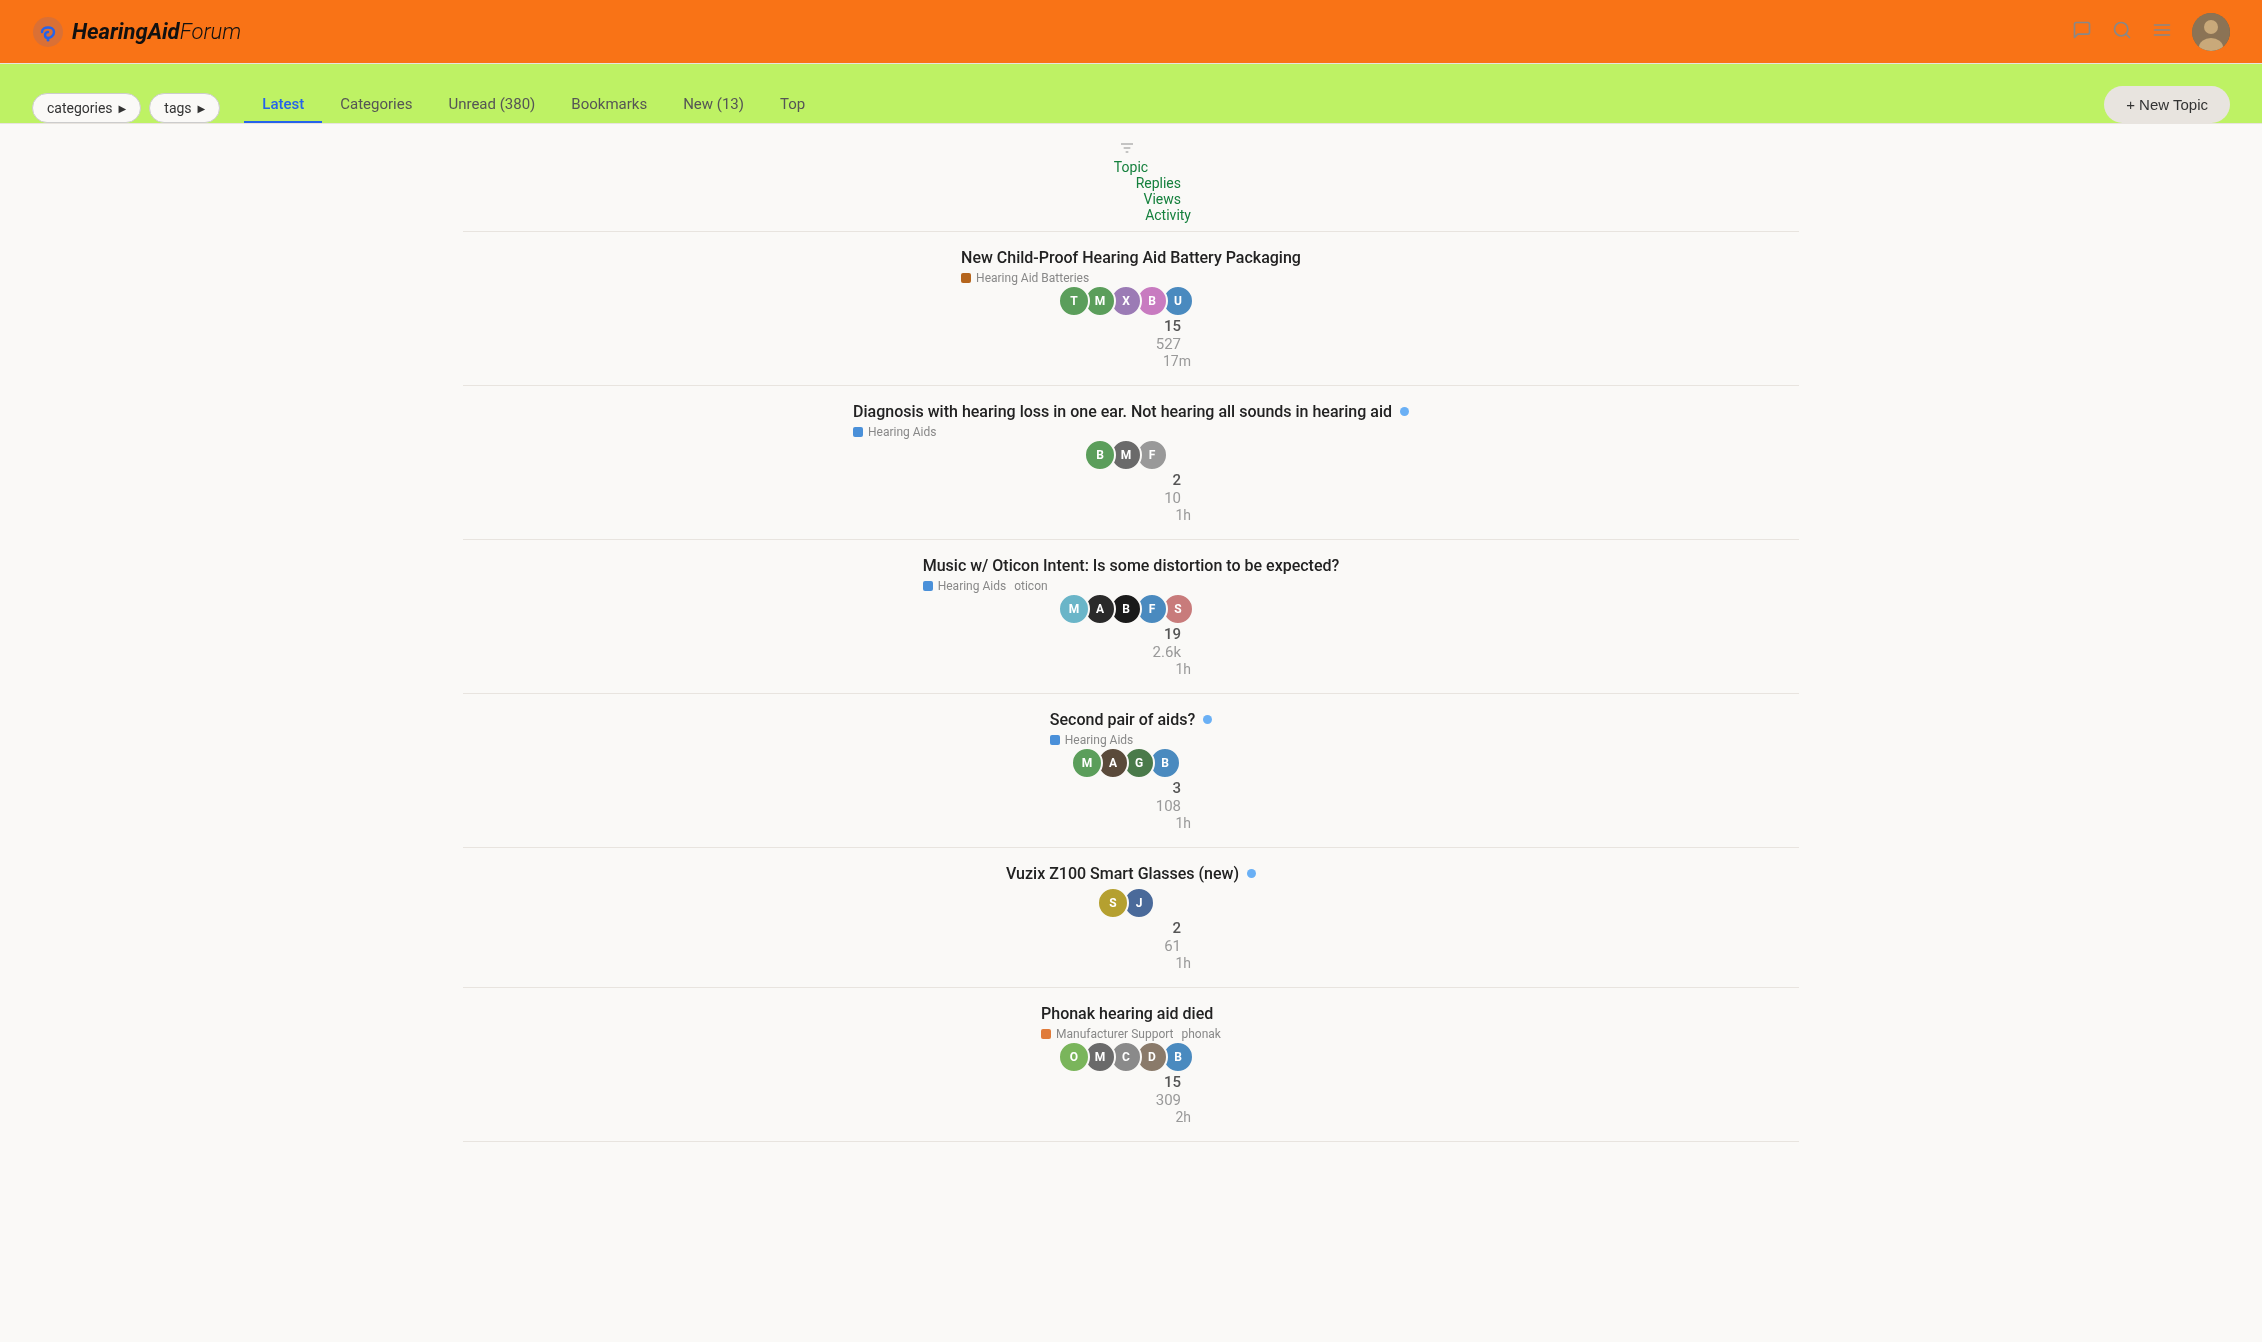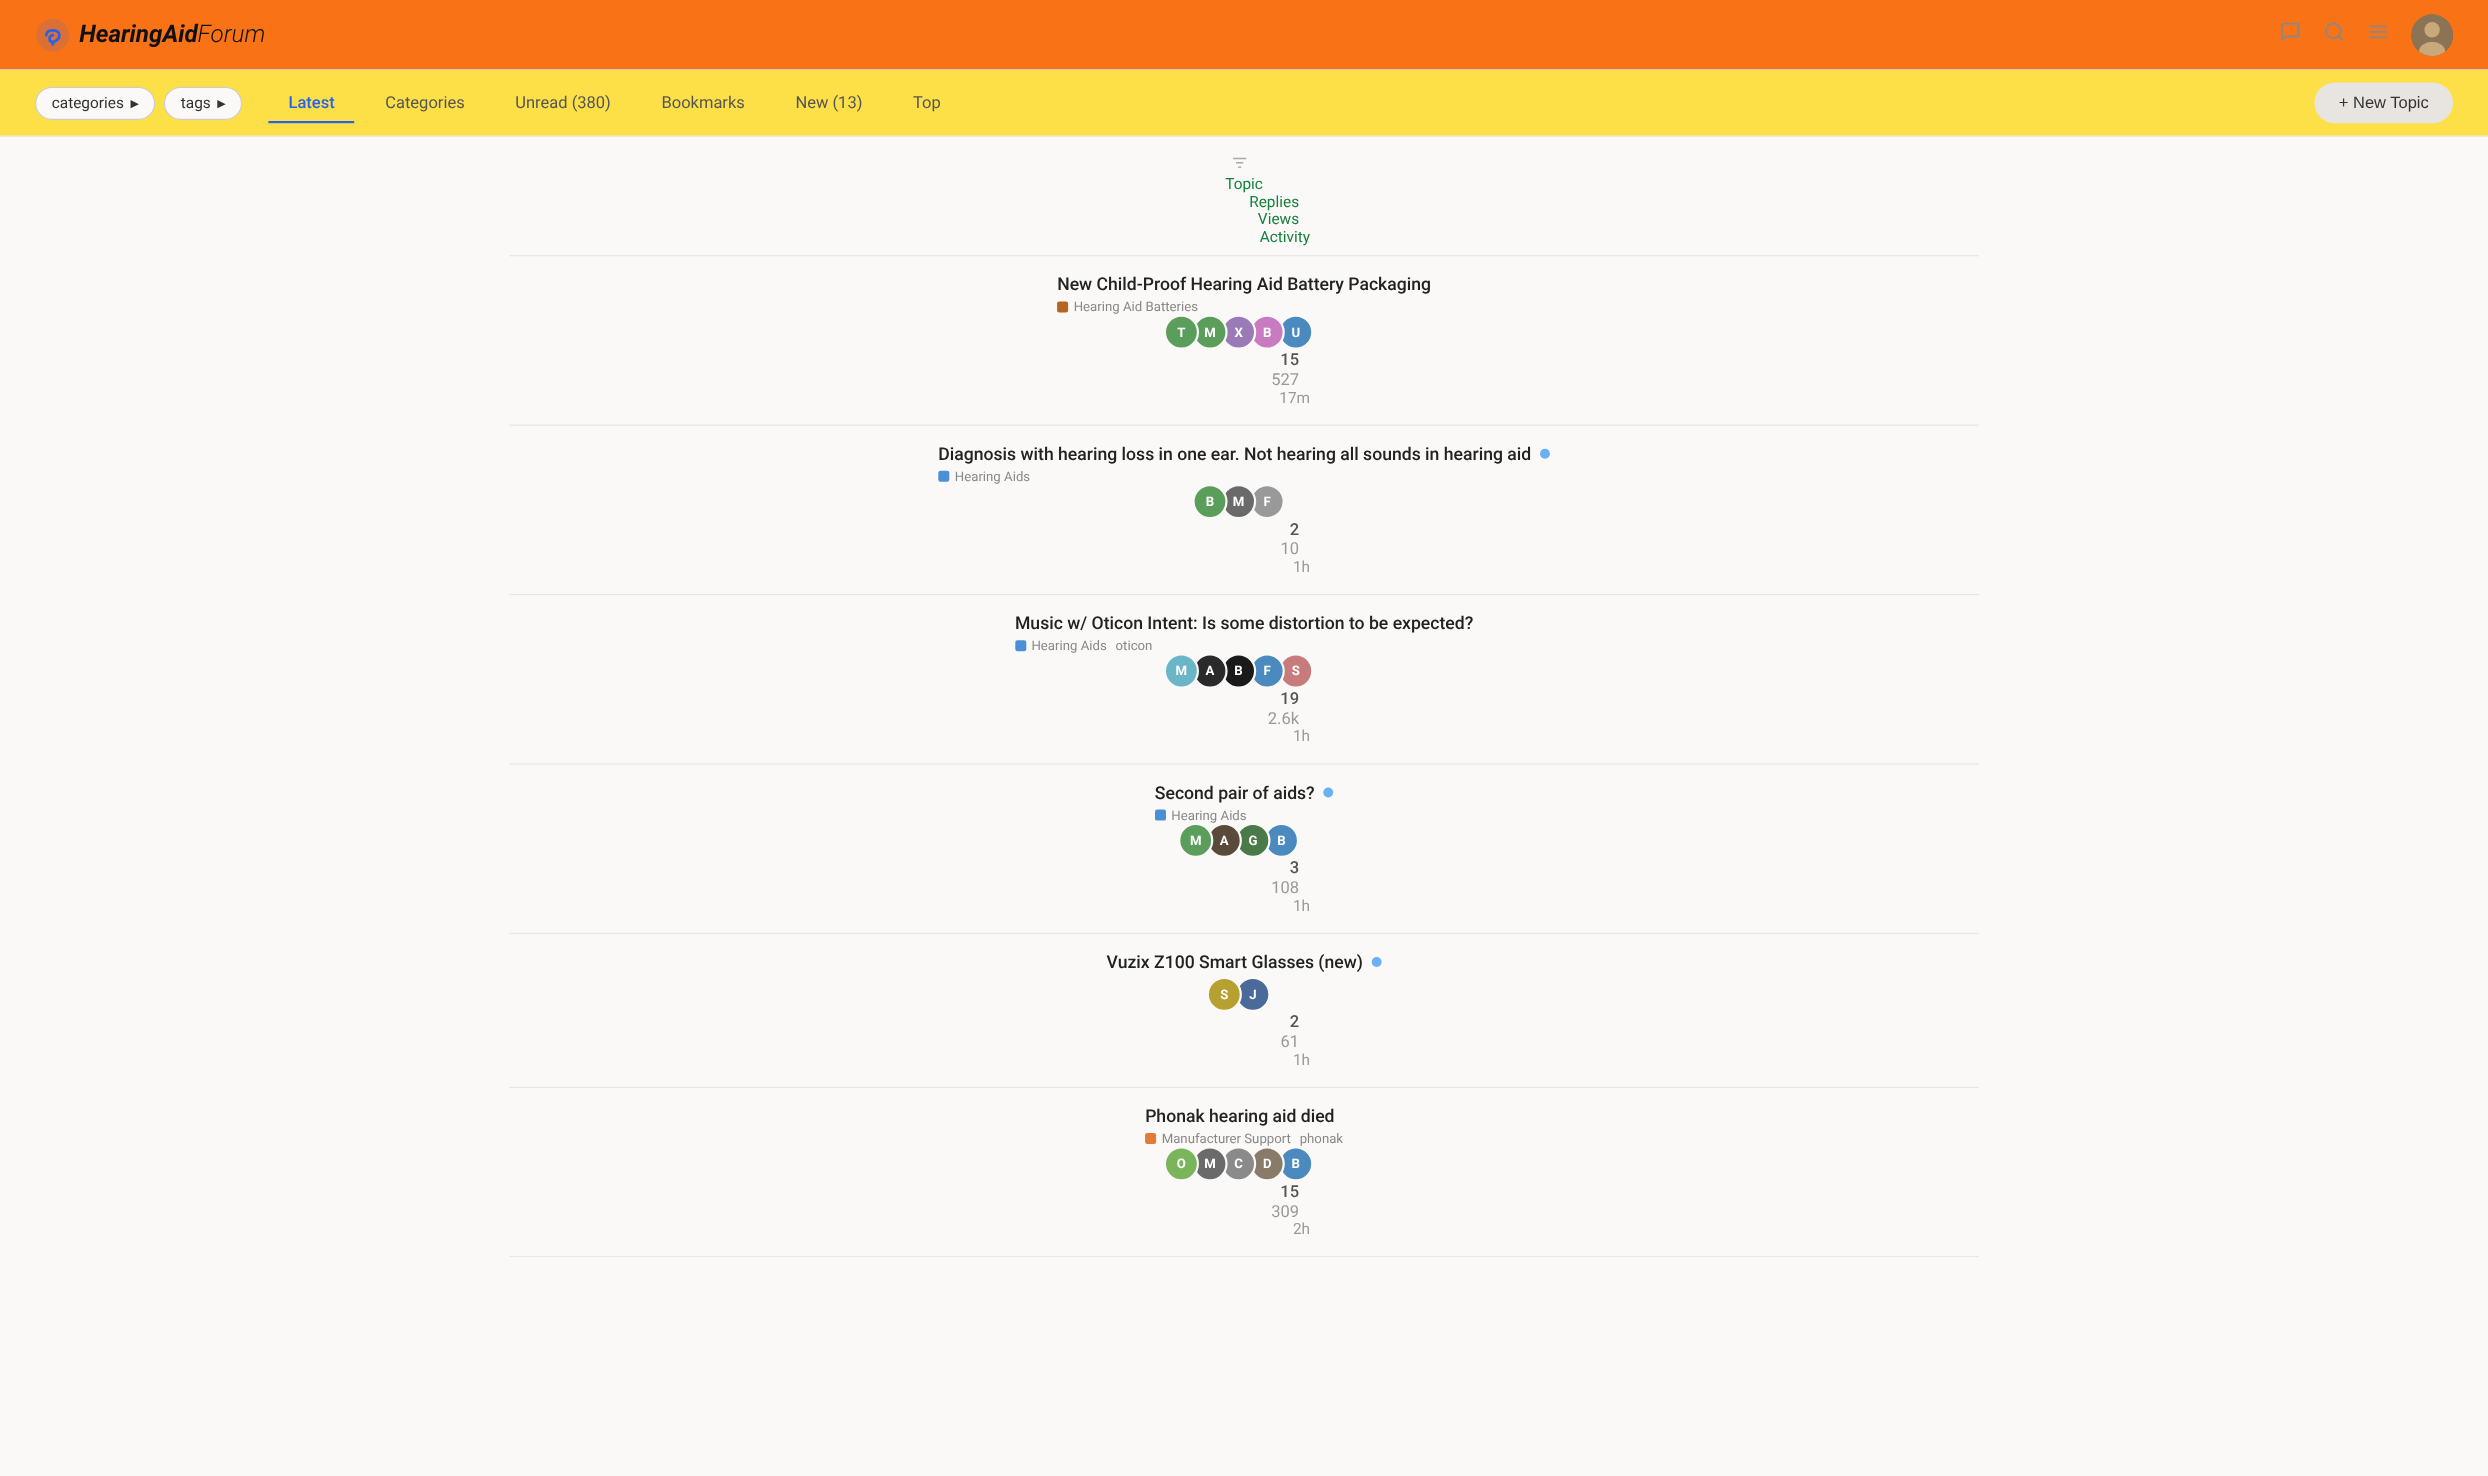--- a/index.html
+++ b/index.html
@@ -51,45 +51,45 @@
       align-items: center;
       justify-content: center;
       overflow: hidden;
       cursor: pointer;
     }
     .avatar-header svg { width: 38px; height: 38px; }
 
     
     .navbar {
       display: flex;
-      align-items: center;
+      align-items: flex-end;
       padding: 0 32px;
       height: 60px;
-      background: #fde047;
+      background: #bef264;
       border-bottom: 1px solid #e8e4df;
       gap: 8px;
     }
     .nav-pill {
       display: flex;
       align-items: center;
       gap: 6px;
       padding: 6px 14px;
       border: 1.5px solid #ccc;
       border-radius: 20px;
       cursor: pointer;
       font-size: 14px;
       color: #333;
       background: #faf9f7;
       white-space: nowrap;
     }
     .nav-pill .arrow { font-size: 10px; }
     .nav-tabs {
       display: flex;
       align-items: center;
-      gap: 10px;
+      gap: 0;
       margin-left: 16px;
     }
     .nav-tab {
       padding: 8px 18px;
       cursor: pointer;
       font-size: 15px;
       color: #555;
       border-bottom: 2px solid transparent;
       white-space: nowrap;
     }

